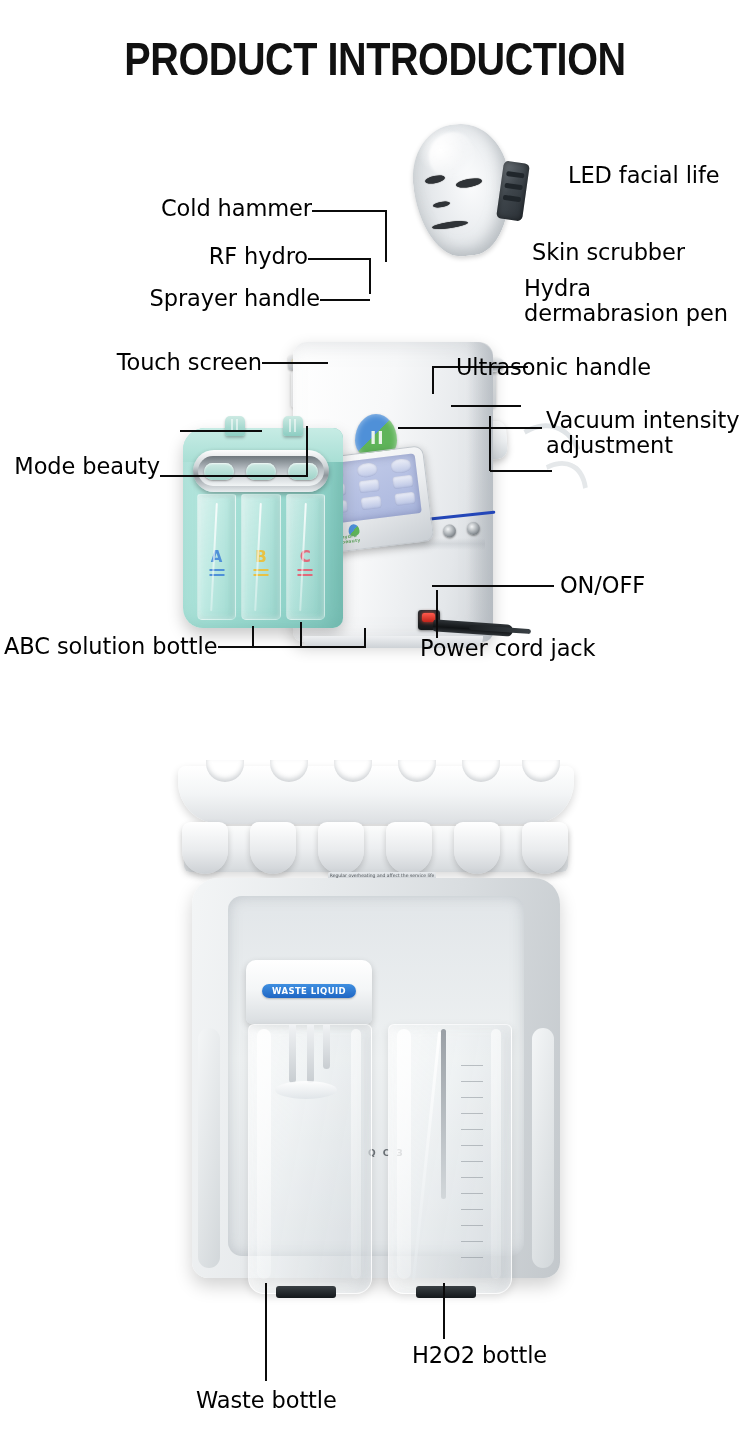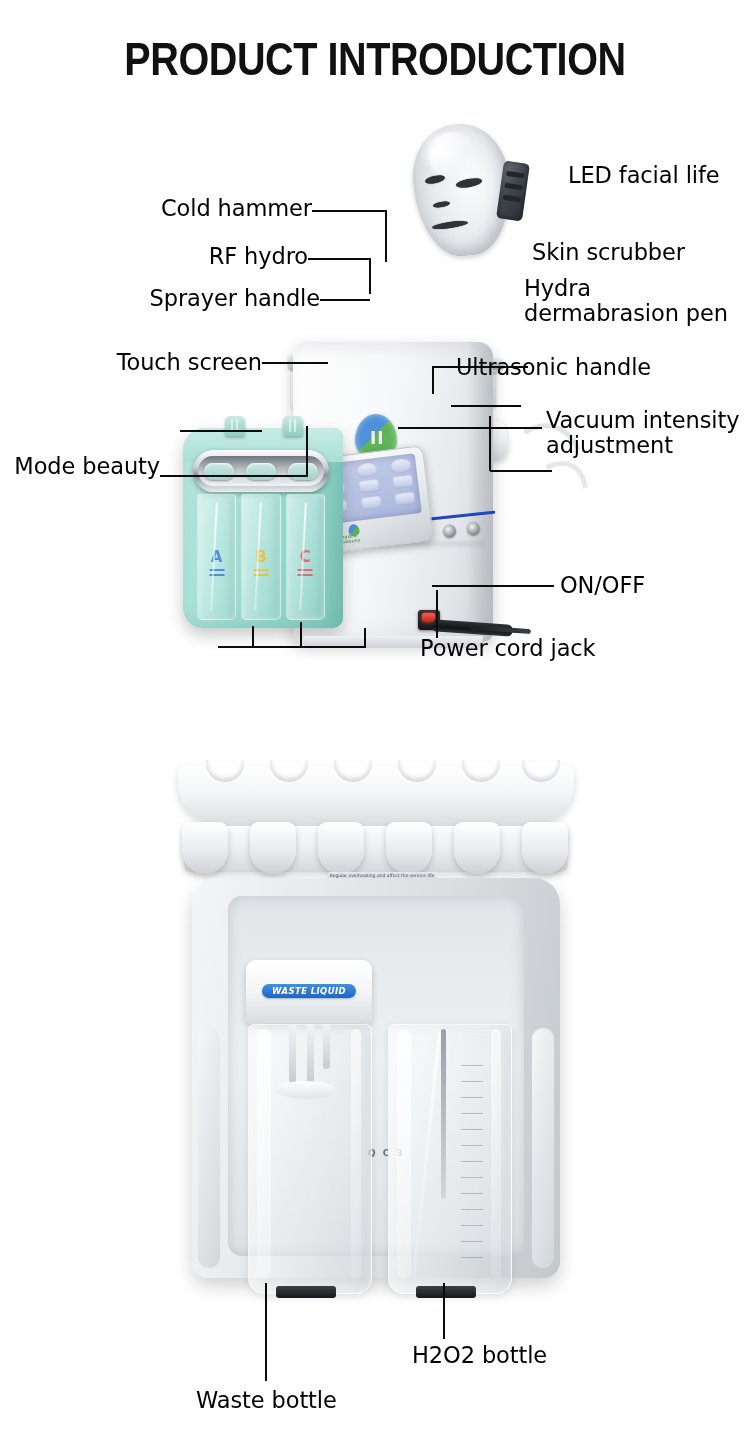--- a/index.html
+++ b/index.html
@@ -606,20 +606,21 @@
     <div class="ln lnh" style="left:432px;top:475px;width:122px;"></div>
 
     <div class="ln lnv" style="left:436px;top:480px;height:48px;"></div>
   </div>
 
   <div class="lbl r" style="left:0;top:196px;width:312px;">Cold hammer</div>
   <div class="lbl r" style="left:0;top:244px;width:308px;">RF hydro</div>
   <div class="lbl r" style="left:0;top:286px;width:320px;">Sprayer handle</div>
   <div class="lbl r" style="left:0;top:350px;width:262px;">Touch screen</div>
   <div class="lbl r" style="left:0;top:454px;width:160px;">Mode beauty</div>
+  <div class="lbl l" style="left:4px;top:634px;">ABC solution bottle</div>
 
   <div class="lbl l" style="left:568px;top:163px;">LED facial life</div>
   <div class="lbl l" style="left:532px;top:240px;">Skin scrubber</div>
   <div class="lbl l" style="left:524px;top:276px;">Hydra
 dermabrasion pen</div>
   <div class="lbl l" style="left:456px;top:355px;">Ultrasonic handle</div>
   <div class="lbl l" style="left:546px;top:408px;">Vacuum intensity
 adjustment</div>
   <div class="lbl l" style="left:560px;top:573px;">ON/OFF</div>
   <div class="lbl l" style="left:420px;top:636px;">Power cord jack</div>
@@ -643,21 +644,21 @@
       <div class="cradle" style="left:344px;"></div>
       <div class="sticker">Regular overheating and affect the service life</div>
     </div>
 
     <div class="b-body">
       <div class="inset"></div>
       <div class="b-side" style="left:6px;"></div>
       <div class="b-side" style="right:6px;"></div>
       <div class="b-qc">Q C 3</div>
 
-      <div class="cap" style="left:54px;font-style:italic;">
+      <div class="cap" style="left:54px;">
         <div class="pill">WASTE LIQUID</div>
       </div>
 
       <div class="jar" style="left:56px;">
         <div class="sheen"></div>
           <div class="sheen2"></div>
         <div class="probe" style="left:40px;"></div>
         <div class="probe" style="left:58px;"></div>
         <div class="probe" style="left:74px;height:44px;"></div>
         <div class="float"></div>

